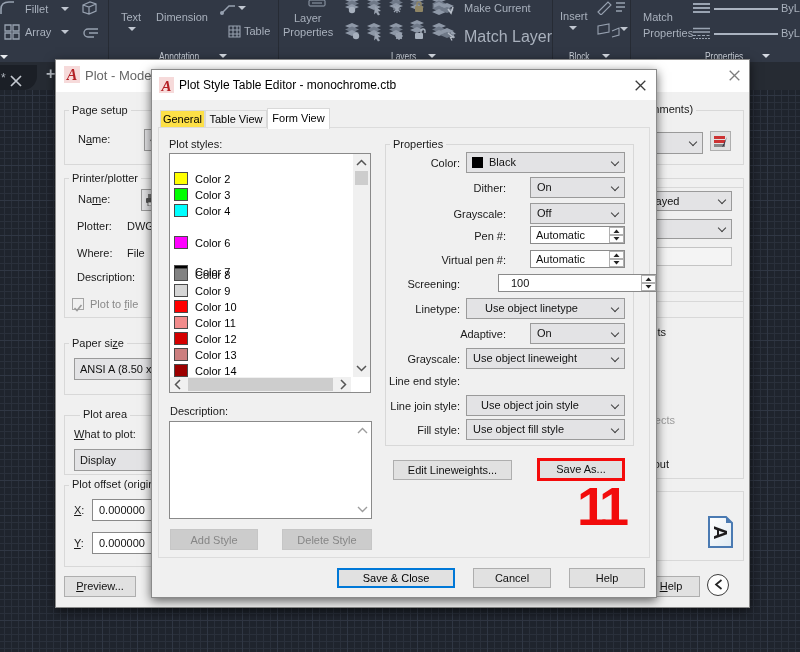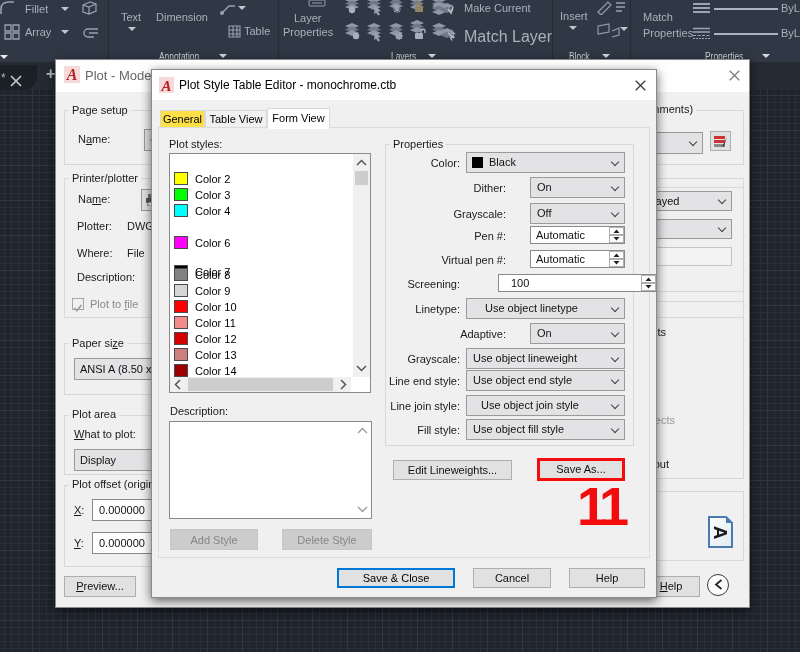--- a/index.html
+++ b/index.html
@@ -234,21 +234,21 @@
         <path d="M1.5 5 L4 7.5 L8.5 2" stroke="#9a9a9a" stroke-width="1.6" fill="none"></path>
       </svg>
   </div>
   <div class="wlabel" style="left:34px;top:238px;color:#8a8a8a;">Plot to <u class="u">f</u>ile</div>
 
   <div class="groupbox" style="left:8px;top:283px;width:425px;height:52px;"></div>
   <div class="grouplbl" style="left:13px;top:277px;">Paper si<u class="u">z</u>e</div>
   <div class="combo" style="left:18px;top:298px;width:405px;height:22px;line-height:20px;padding-left:5px;">ANSI A (8.50 x 11.00 Inches)<span class="cv"></span></div>
 
   <div class="groupbox" style="left:8px;top:355px;width:425px;height:60px;"></div>
-  <div class="grouplbl" style="left:13px;top:348px;">Plot area</div>
+  <div class="grouplbl" style="left:24px;top:348px;">Plot area</div>
   <div class="wlabel" style="left:18px;top:368px;"><u class="u">W</u>hat to plot:</div>
   <div class="combo" style="left:18px;top:389px;width:132px;height:22px;line-height:20px;padding-left:5px;">Display<span class="cv"></span></div>
 
   <div class="groupbox" style="left:8px;top:425px;width:425px;height:82px;"></div>
   <div class="grouplbl" style="left:13px;top:418px;">Plot offset (origin set to printable area)</div>
   <div class="wlabel" style="left:18px;top:444px;"><u class="u">X</u>:</div>
   <div class="edit" style="left:36px;top:439px;width:86px;height:22px;line-height:20px;padding-left:6px;">0.000000</div>
   <div class="wlabel" style="left:18px;top:477px;"><u class="u">Y</u>:</div>
   <div class="edit" style="left:36px;top:472px;width:86px;height:22px;line-height:20px;padding-left:6px;">0.000000</div>
 
@@ -438,21 +438,20 @@
         </svg>
       </span></div>
 
   <div class="wlabel" style="left:0;top:233px;width:308px;text-align:right;">Linetype:</div>
   <div class="combo" style="left:314px;top:228px;width:159px;height:21px;line-height:19px;padding-left:18px;">Use object linetype<span class="cv"></span></div>
   <div class="wlabel" style="left:0;top:258px;width:354px;text-align:right;">Adaptive:</div>
   <div class="combo" style="left:378px;top:253px;width:95px;height:21px;line-height:19px;padding-left:6px;">On<span class="cv"></span></div>
   <div class="wlabel" style="left:0;top:283px;width:308px;text-align:right;">Grayscale:</div>
   <div class="combo" style="left:314px;top:278px;width:159px;height:21px;line-height:19px;padding-left:6px;">Use object lineweight<span class="cv"></span></div>
   <div class="wlabel" style="left:0;top:305px;width:308px;text-align:right;">Line end style:</div>
-  <div class="combo" style="left:314px;top:300px;width:159px;height:21px;line-height:19px;padding-left:6px;">Use object end style<span class="cv"></span></div>
   <div class="wlabel" style="left:0;top:330px;width:308px;text-align:right;">Line join style:</div>
   <div class="combo" style="left:314px;top:325px;width:159px;height:21px;line-height:19px;padding-left:14px;">Use object join style<span class="cv"></span></div>
   <div class="wlabel" style="left:0;top:354px;width:308px;text-align:right;">Fill style:</div>
   <div class="combo" style="left:314px;top:349px;width:159px;height:21px;line-height:19px;padding-left:6px;">Use object fill style<span class="cv"></span></div>
 
   <div class="btn" style="left:241px;top:390px;width:119px;height:20px;line-height:18px;">Edit Lineweights...</div>
   <div class="abs" style="left:385px;top:388px;width:88px;height:23px;border:3px solid #f40b0b;background:#e1e1e1;">
     <div class="abs" style="left:0;top:0;right:0;bottom:0;background:#e1e1e1;font-size:11px;text-align:center;line-height:16px;color:#111;">Save As...</div>
   </div>
   <div class="abs" style="left:425px;top:405px;font-size:54px;font-weight:bold;color:#f20c0c;letter-spacing:-5px;">11</div>

